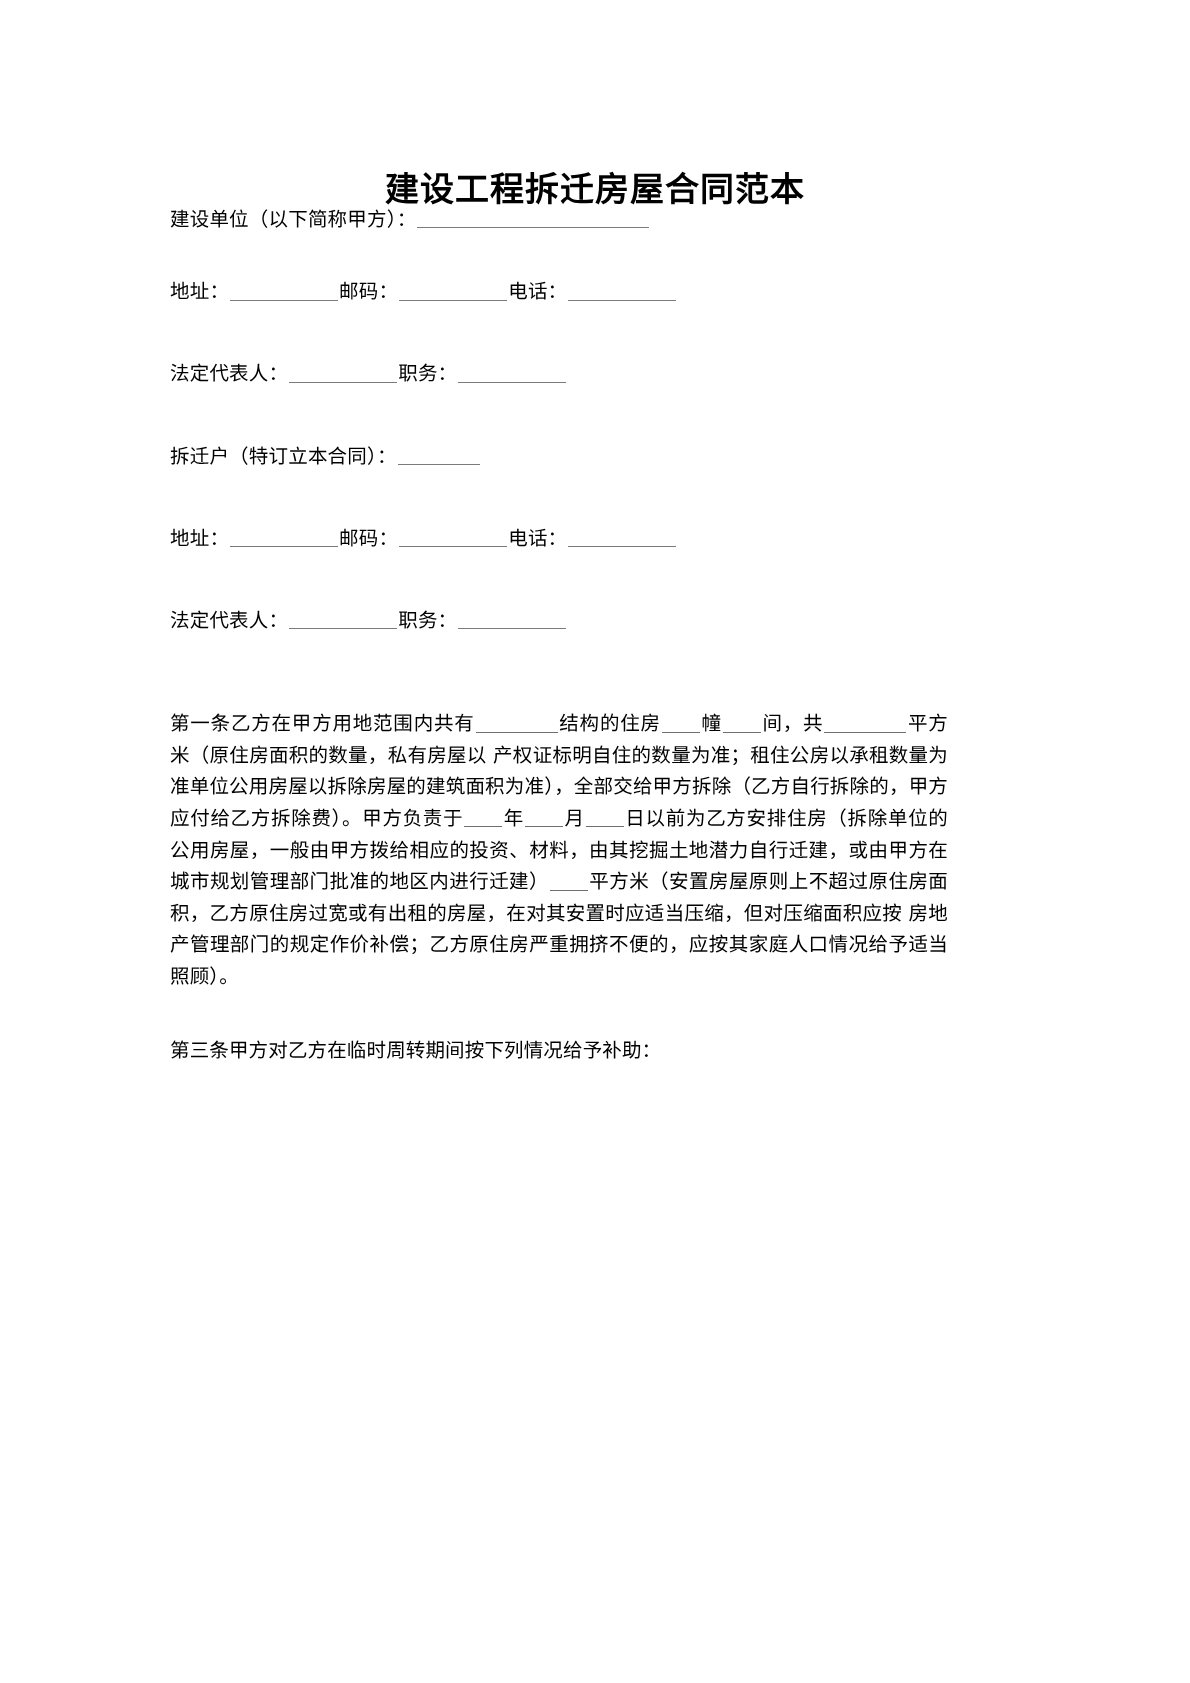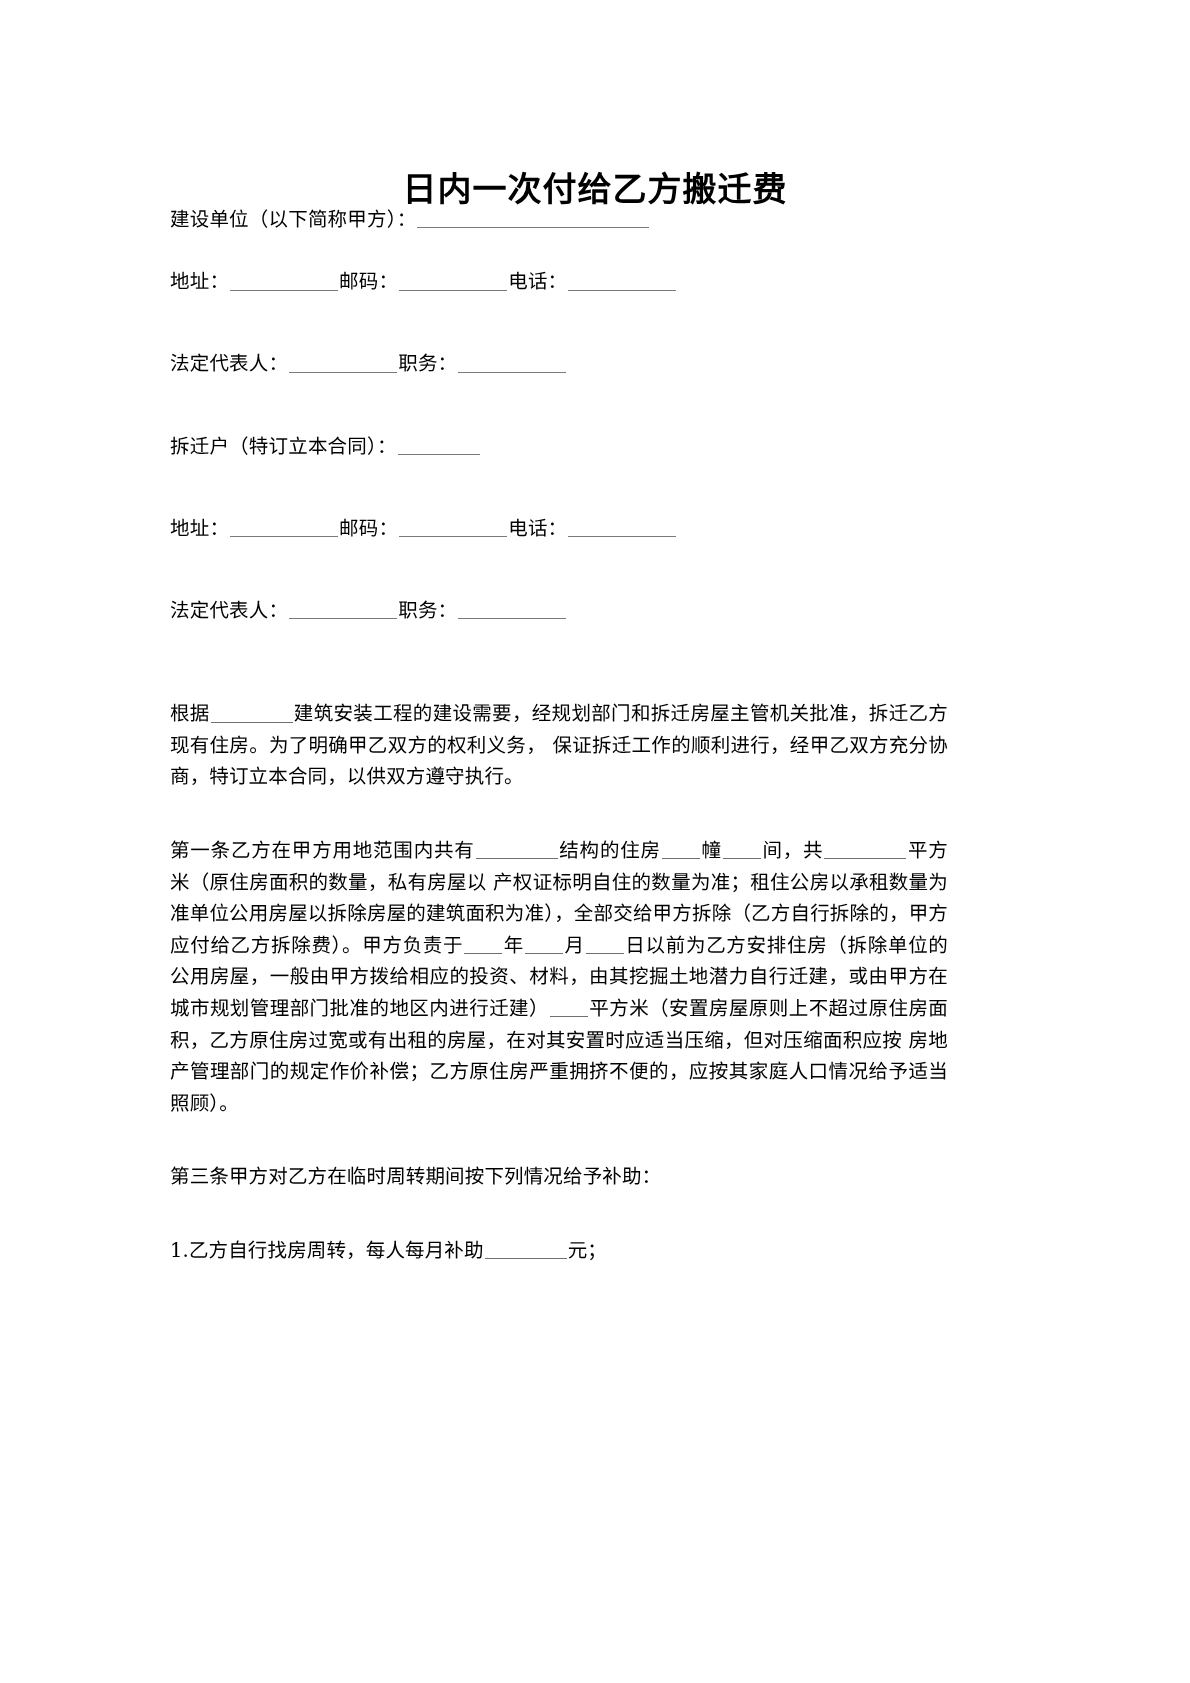--- a/index.html
+++ b/index.html
@@ -50,21 +50,21 @@
 
   
   .field-line {
     font-size: 19.5px;
     line-height: 1.55;
     margin: 0 0 52px 0;
     white-space: nowrap;
     letter-spacing: 0.2px;
   }
   .field-line:first-child {
-    margin-bottom: 32px;
+    margin-bottom: 42px;
   }
 
   .blank {
     display: inline-block;
     border-bottom: 1.3px solid #7b7b7b;
     vertical-align: baseline;
     height: 0.92em;
     margin: 0 1px -0.12em 1px;
   }
   .blank.w-xs  { width: 38px; }
@@ -83,38 +83,36 @@
     word-break: break-all;
   }
   .para .blank { border-bottom-color: #6f6f6f; }
   .spacer-md { height: 20px; }
 </style>
 </head>
 <body>
 
 <div class="page">
 
-  <h1 class="doc-title">日内一次付给乙方搬迁费</h1>
+  <h1 class="doc-title">建设工程拆迁房屋合同范本</h1>
 
   <div class="content">
 
     <div id="header-fields">
         <div class="field-line"><span>建设单位（以下简称甲方）：</span><span class="blank w-xxl"></span></div>
         <div class="field-line"><span>地址：</span><span class="blank w-xl"></span><span>邮码：</span><span class="blank w-xl"></span><span>电话：</span><span class="blank w-xl"></span></div>
         <div class="field-line"><span>法定代表人：</span><span class="blank w-xl"></span><span>职务：</span><span class="blank w-xl"></span></div>
         <div class="field-line"><span>拆迁户（特订立本合同）：</span><span class="blank w-m"></span></div>
         <div class="field-line"><span>地址：</span><span class="blank w-xl"></span><span>邮码：</span><span class="blank w-xl"></span><span>电话：</span><span class="blank w-xl"></span></div>
         <div class="field-line"><span>法定代表人：</span><span class="blank w-xl"></span><span>职务：</span><span class="blank w-xl"></span></div>
       </div>
 
     <div class="spacer-md"></div>
 
-    <p class="para" id="preamble"><span>根据</span><span class="blank w-m"></span><span>建筑安装工程的建设需要，经规划部门和拆迁房屋主管机关批准，拆迁乙方现有住房。为了明确甲乙双方的权利义务， 保证拆迁工作的顺利进行，经甲乙双方充分协商，特订立本合同，以供双方遵守执行。</span></p>
 
     <p class="para" id="article1"><span>第一条乙方在甲方用地范围内共有</span><span class="blank w-m"></span><span>结构的住房</span><span class="blank w-xs"></span><span>幢</span><span class="blank w-xs"></span><span>间，共</span><span class="blank w-m"></span><span>平方米（原住房面积的数量，私有房屋以 产权证标明自住的数量为准；租住公房以承租数量为准单位公用房屋以拆除房屋的建筑面积为准），全部交给甲方拆除（乙方自行拆除的，甲方应付给乙方拆除费）。甲方负责于</span><span class="blank w-xs"></span><span>年</span><span class="blank w-xs"></span><span>月</span><span class="blank w-xs"></span><span>日以前为乙方安排住房（拆除单位的公用房屋，一般由甲方拨给相应的投资、材料，由其挖掘土地潜力自行迁建，或由甲方在城市规划管理部门批准的地区内进行迁建）</span><span class="blank w-xs"></span><span>平方米（安置房屋原则上不超过原住房面积，乙方原住房过宽或有出租的房屋，在对其安置时应适当压缩，但对压缩面积应按 房地产管理部门的规定作价补偿；乙方原住房严重拥挤不便的，应按其家庭人口情况给予适当照顾）。</span></p>
 
 
     <p class="para" id="article3h"><span>第三条甲方对乙方在临时周转期间按下列情况给予补助：</span></p>
 
-    <p class="para" id="article3i1"><span>1.乙方自行找房周转，每人每月补助</span><span class="blank w-m"></span><span>元；</span></p>
 
   </div>
 </div>
 
 </body></html>

